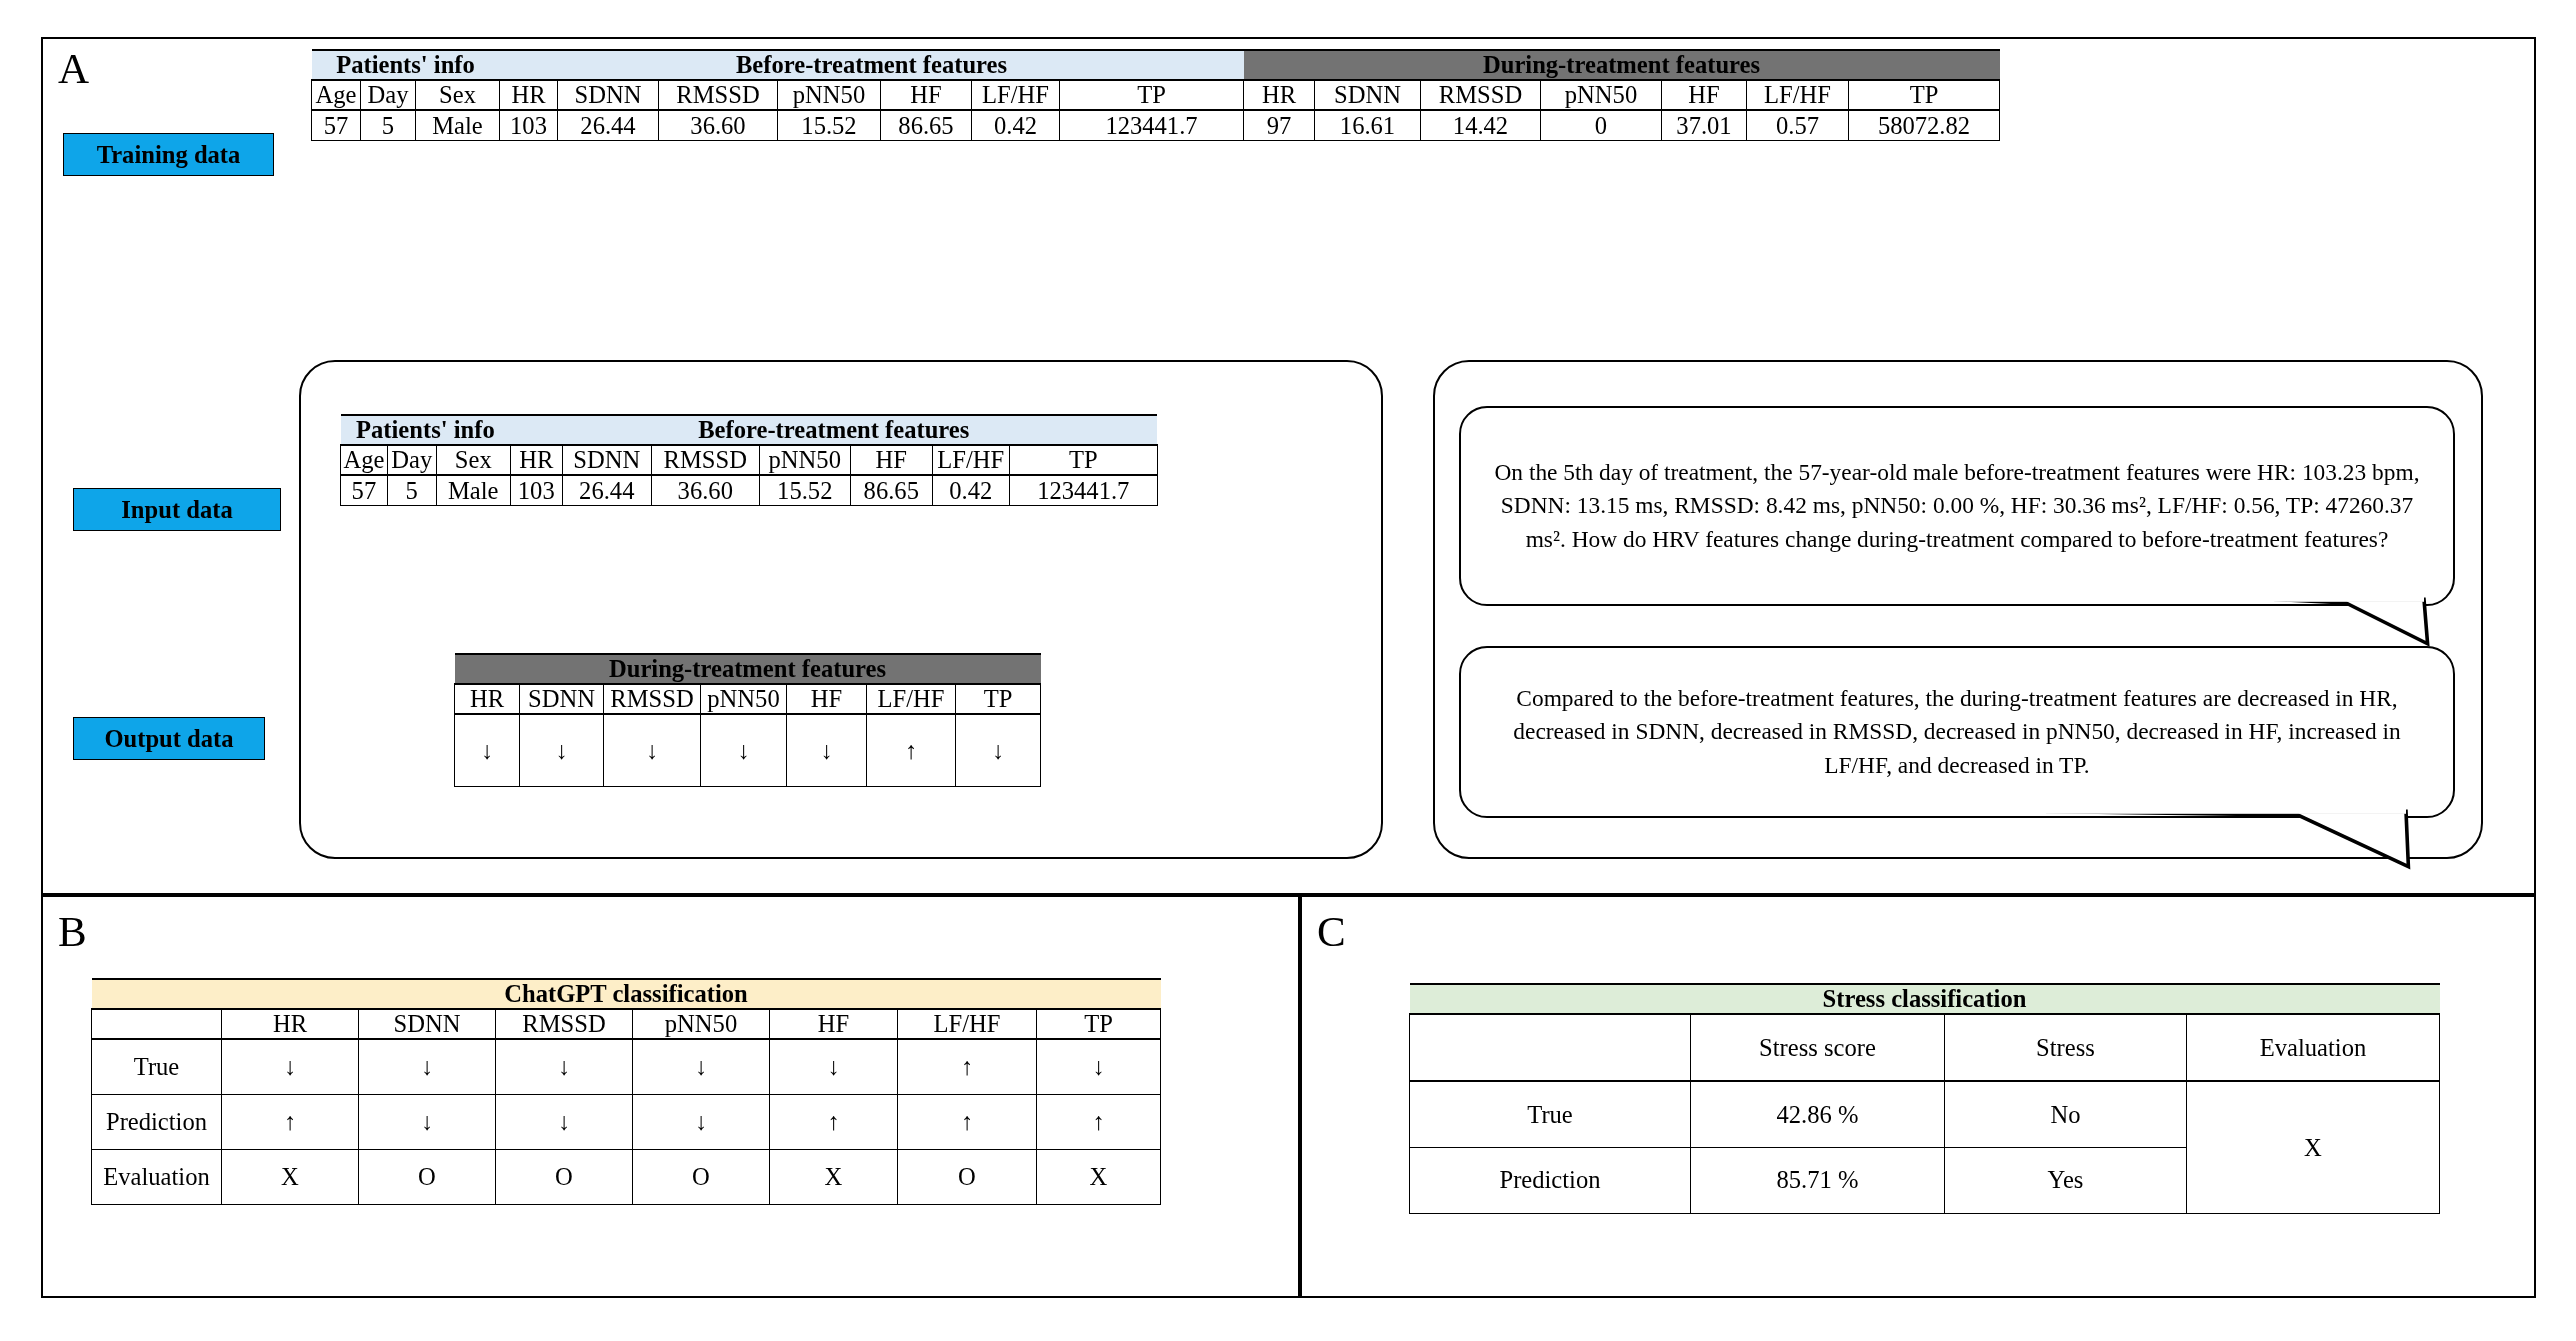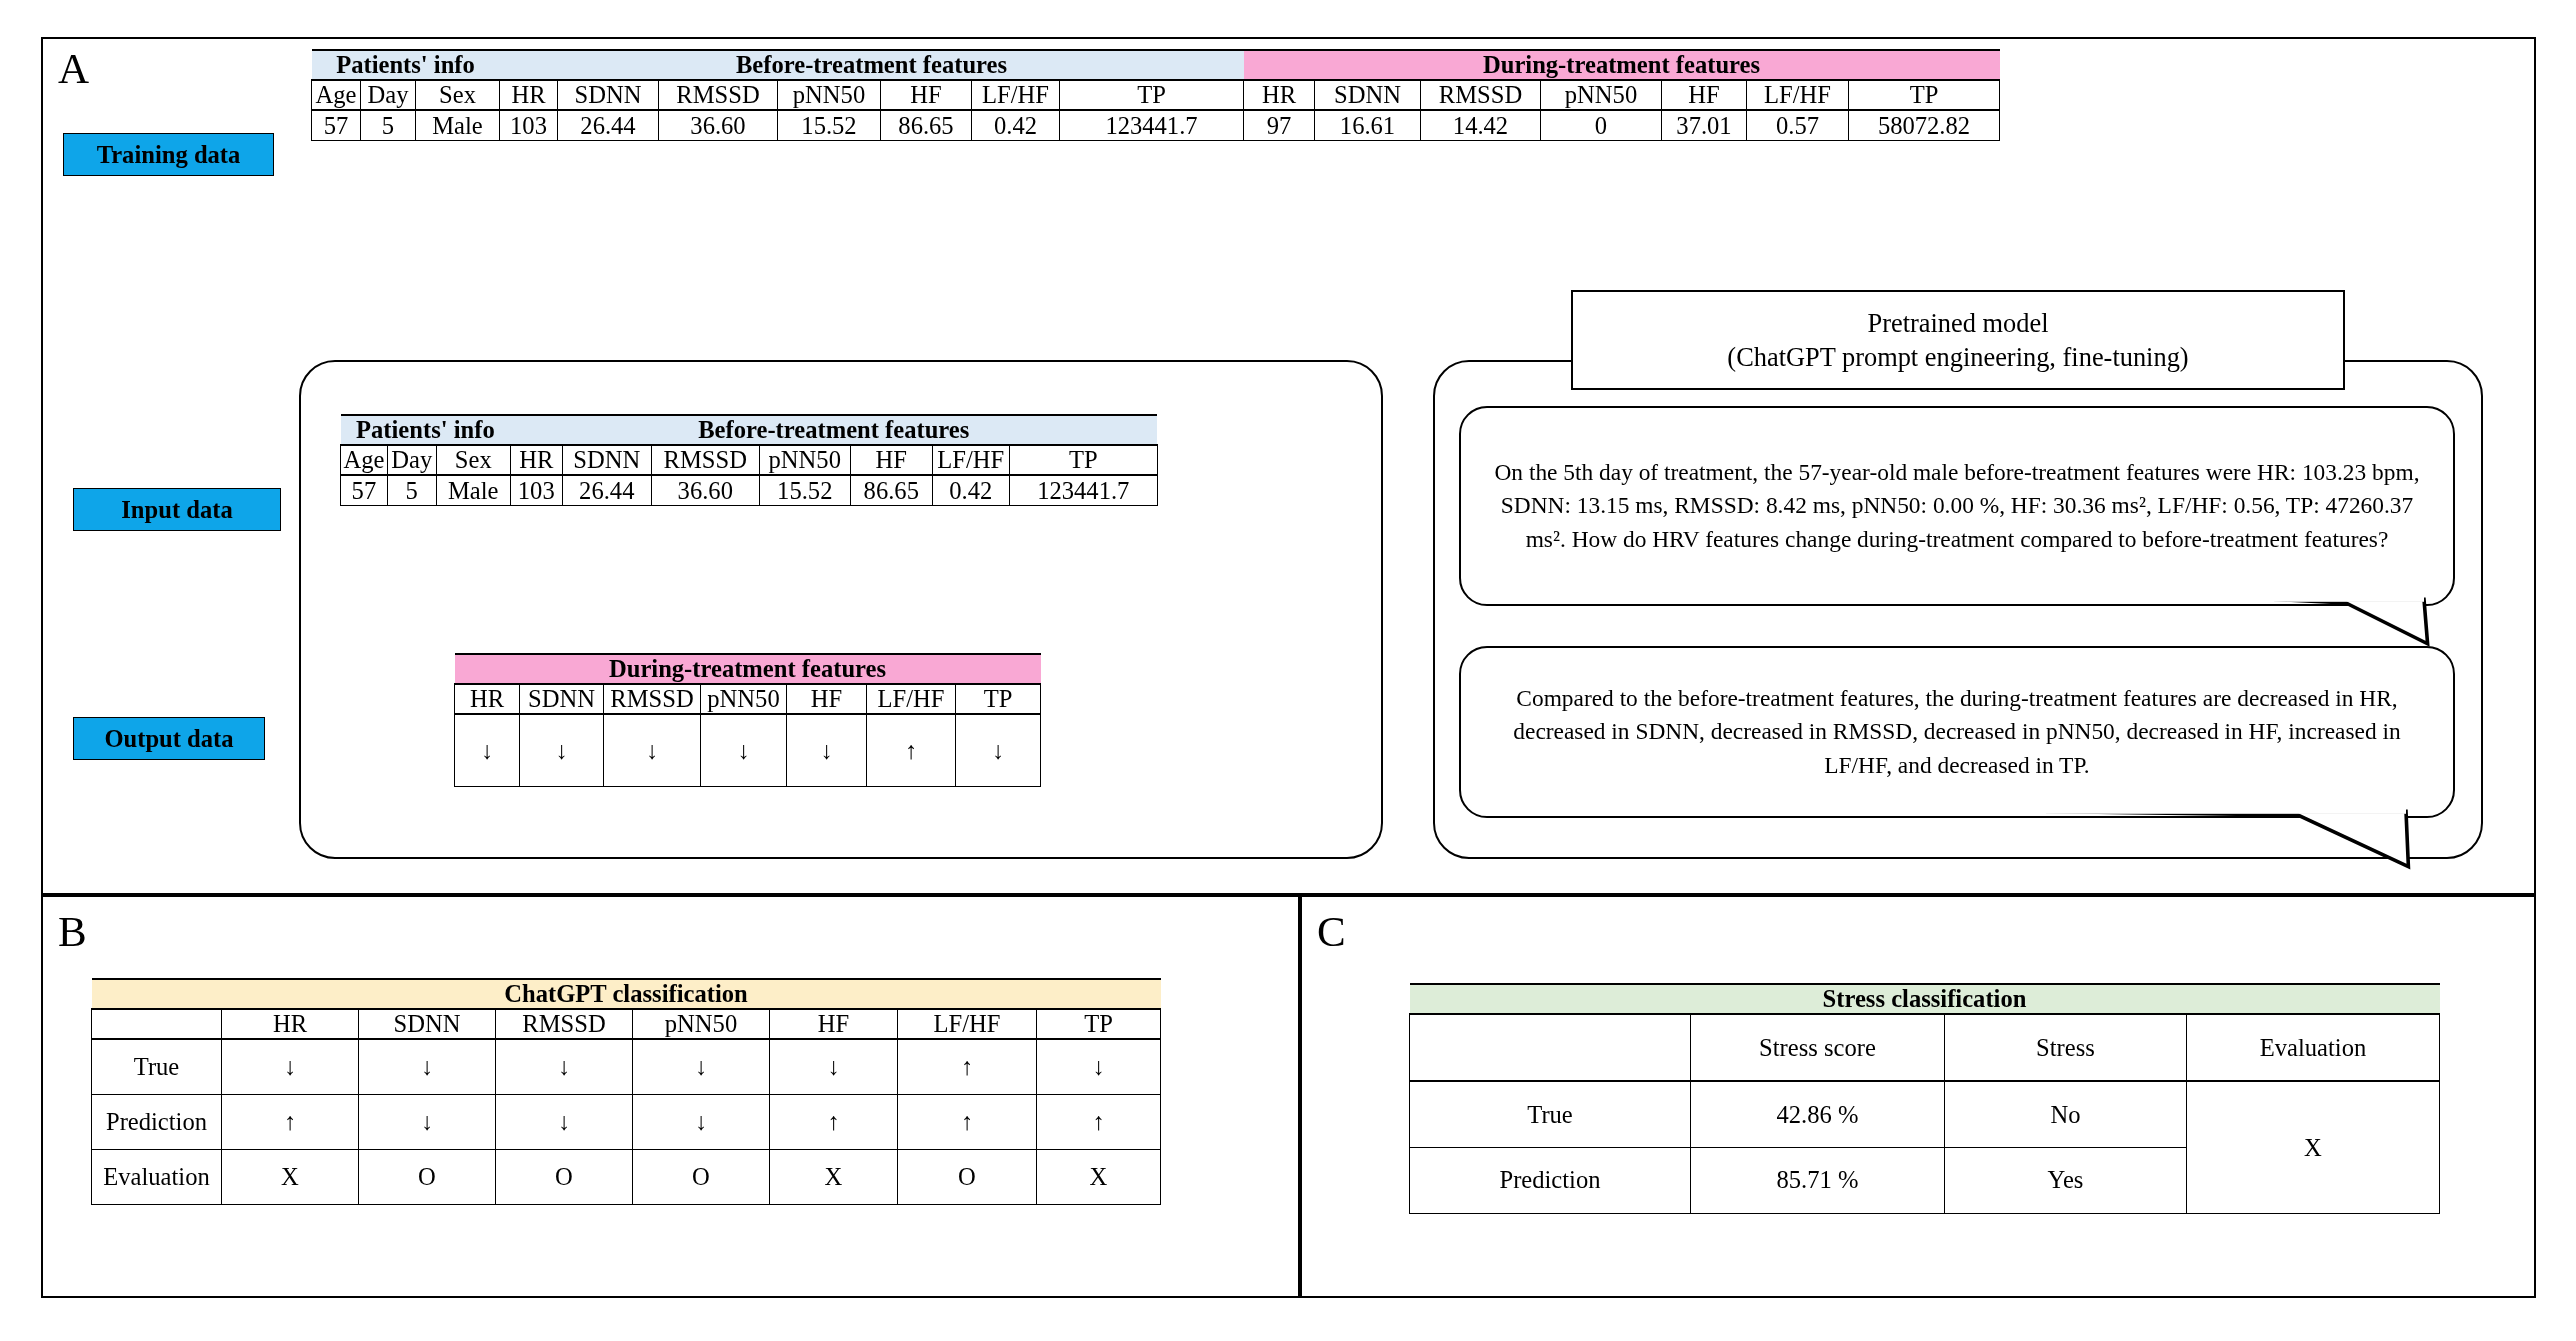--- a/index.html
+++ b/index.html
@@ -20,21 +20,21 @@
     background:#0ea5e9;}
 
   
   table.tbl{border-collapse:collapse;background:#fff;table-layout:fixed;border-radius:27px;}
   table.tbl td{border:1.2px solid #000;text-align:center;vertical-align:middle;
     font-size:24.6px;padding:1.2px 2.4px;line-height:1.05;}
   table.tbl td.band{border:none;font-weight:bold;}
   table.tbl tr.bandrow td{border-top:2.4px solid #000;border-bottom:2.4px solid #000;}
   table.tbl tr.hdr td{border-bottom:2.4px solid #000;}
   .blue{background:#dce9f5;}
-  .peach{background:#f9a8d4;}
+  .peach{background:#737373;}
   .yellow{background:#fdeec8;}
   .green{background:#ddedd8;}
 
   .arrow{font-size:28px;line-height:1;}
 
   
   .roundbox{position:absolute;border:2.4px solid #000;border-radius:36px;box-sizing:border-box;background:#fff;}
   .titlebox{position:absolute;border:2.4px solid #000;box-sizing:border-box;background:#fff;
     display:flex;flex-direction:column;align-items:center;justify-content:center;
     font-size:26.4px;line-height:1.3;z-index:5;text-align:center;}
@@ -215,24 +215,20 @@
         <td class="arrow">↓</td>
         <td class="arrow">↓</td>
         <td class="arrow">↑</td>
         <td class="arrow">↓</td>
       </tr>
     </tbody>
       </table>
   </div>
 
   <div class="roundbox" style="left:1433px;top:360px;width:1050px;height:499px;"></div>
-  <div class="titlebox" style="left:1571px;top:290px;width:774px;height:100px;">
-    <span>Pretrained model</span>
-    <span>(ChatGPT prompt engineering, fine-tuning)</span>
-  </div>
 
   <div class="bubble" style="left:1459px;top:406px;width:996px;height:200px;">
     <span>On the 5th day of treatment, the 57-year-old male before-treatment features were HR: 103.23 bpm, SDNN: 13.15 ms, RMSSD: 8.42 ms, pNN50: 0.00 %, HF: 30.36 ms², LF/HF: 0.56, TP: 47260.37 ms². How do HRV features change during-treatment compared to before-treatment features?</span>
   </div>
   <svg class="bubble-tail" style="left:2274px;top:597px;" width="168" height="54" viewBox="0 0 280 90">
     <polygon points="0,4 250,4 256,78 120,10" fill="#fff" stroke="#000" stroke-width="6"></polygon>
     <rect x="0" y="0" width="250" height="8" fill="#fff"></rect>
   </svg>
 
   <div class="bubble" style="left:1459px;top:646px;width:996px;height:172px;">

